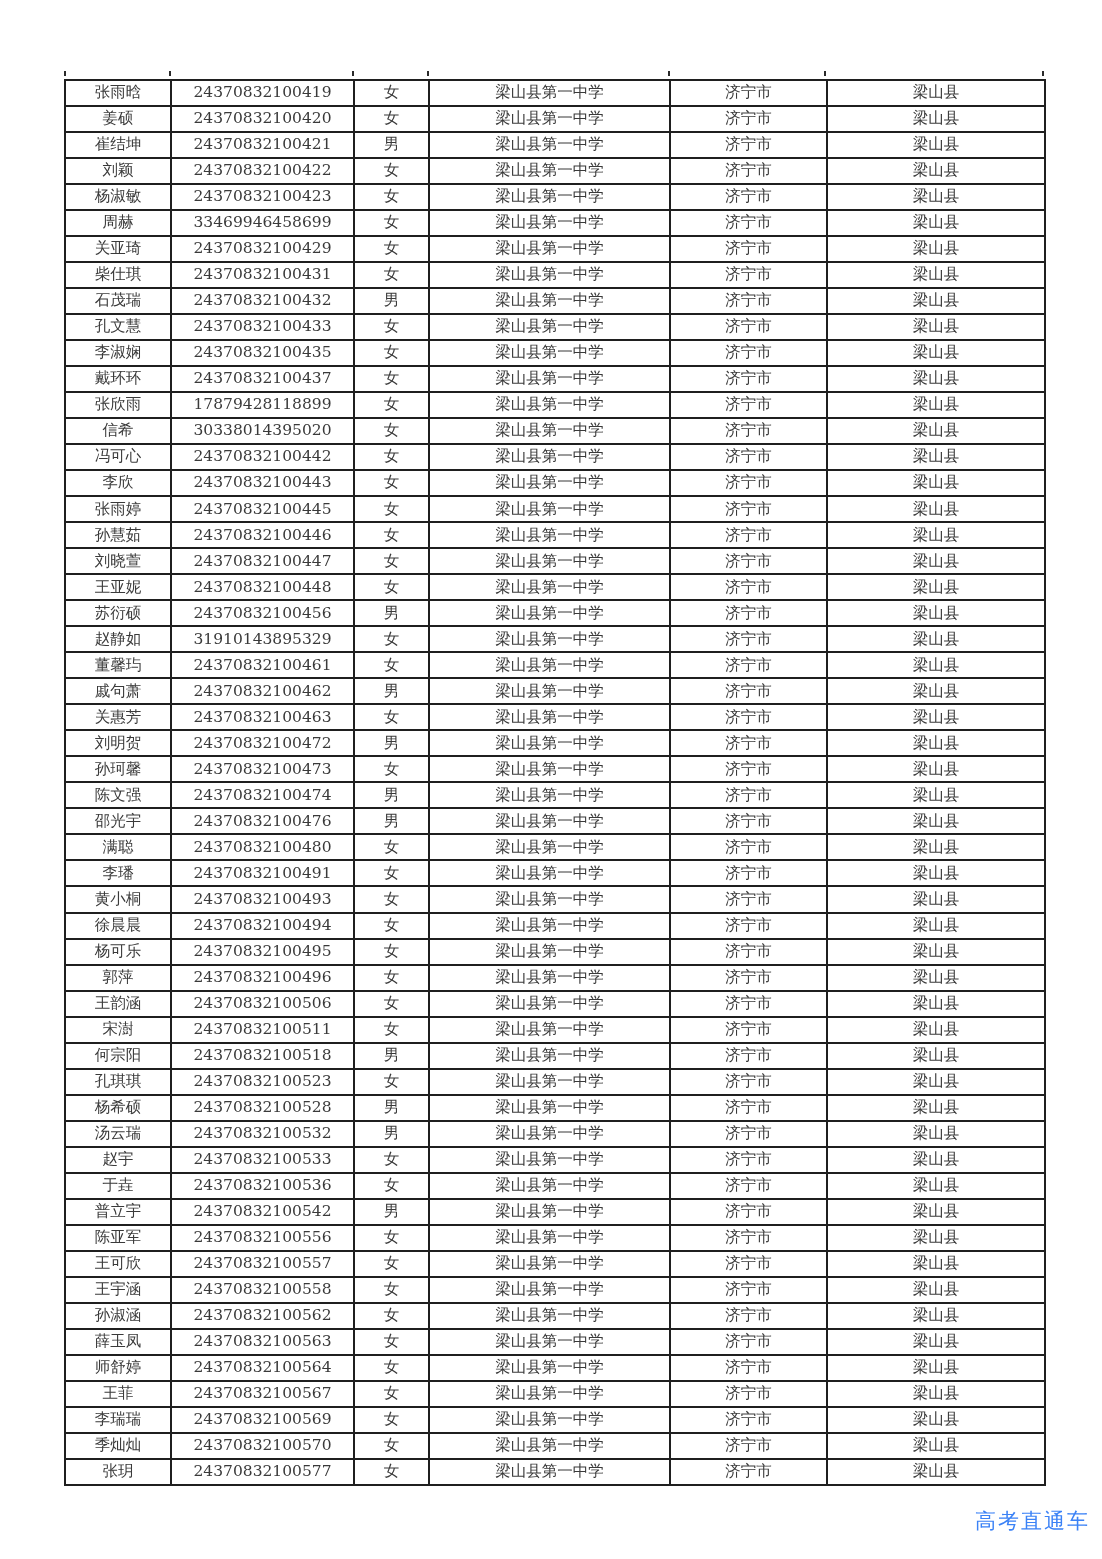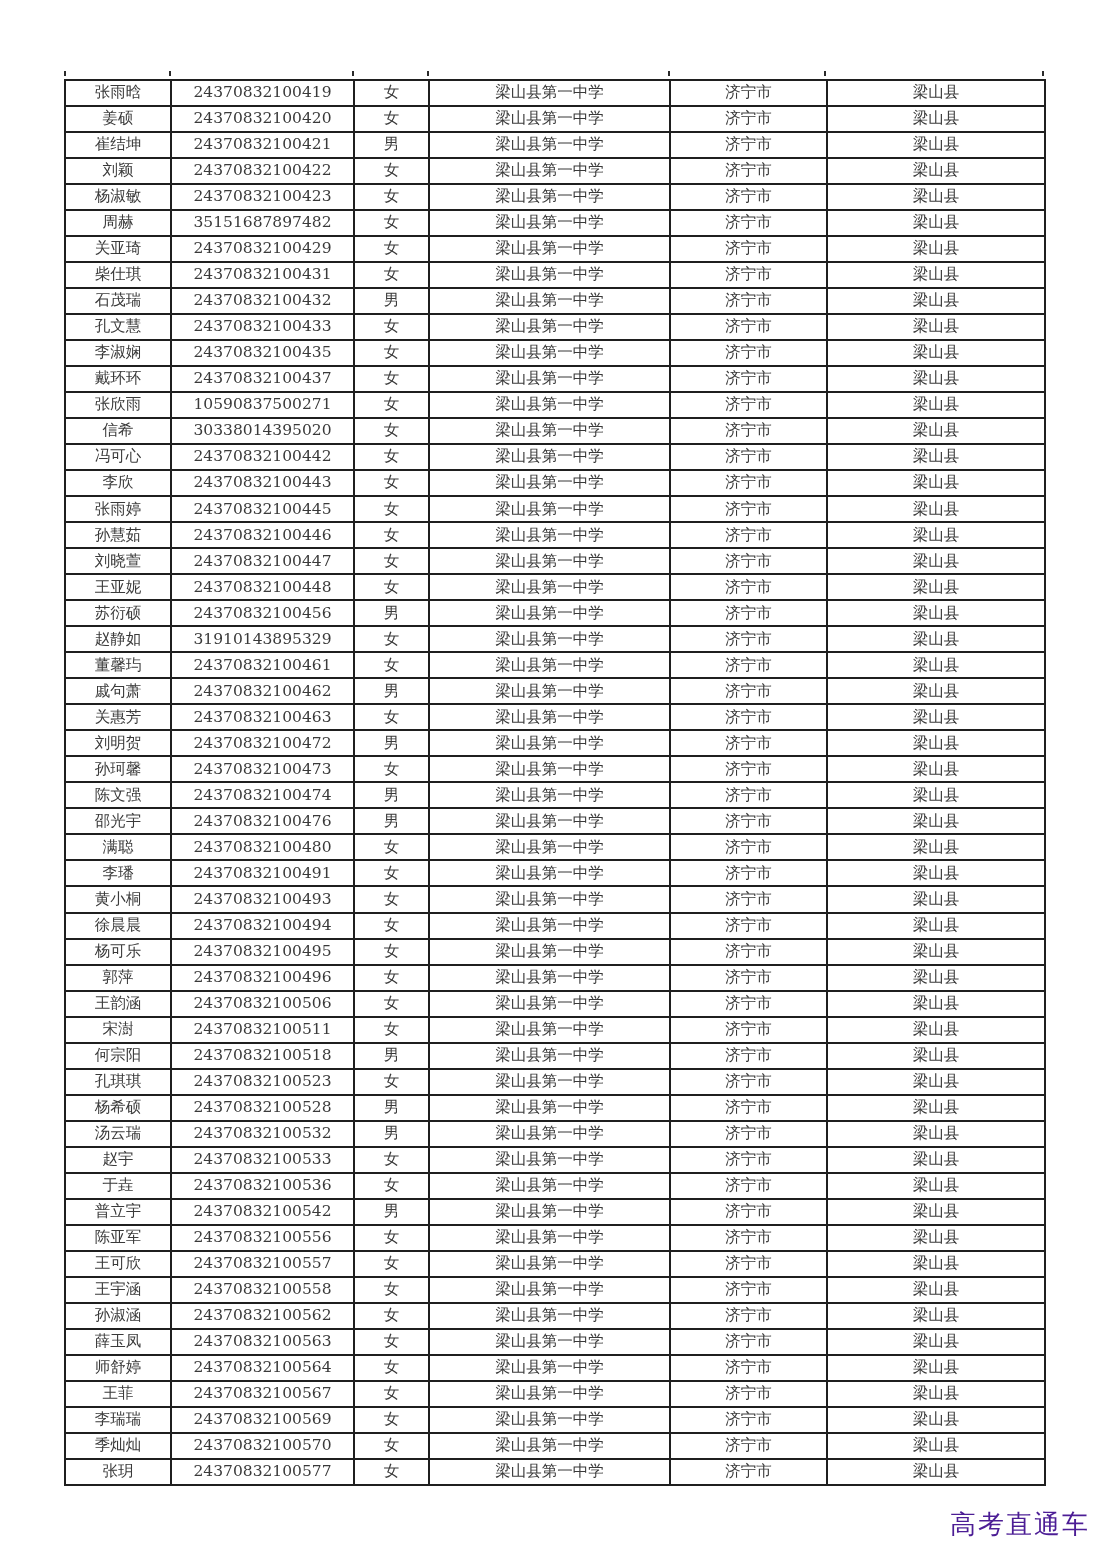--- a/index.html
+++ b/index.html
@@ -36,23 +36,23 @@
     line-height: 1;
     color: #3a3a3a;
     padding: 0;
     overflow: hidden;
     white-space: nowrap;
   }
   .watermark {
     position: absolute;
     top: 1507px;
     right: 12px;
-    font-size: 26px;
+    font-size: 21px;
     letter-spacing: 2px;
-    color: #4c1d95;
+    color: #3b82f6;
   }
 </style>
 </head>
 <body>
 
 <div class="page">
 
   <div class="stub" style="left:64px"></div>
   <div class="stub" style="left:169px"></div>
   <div class="stub" style="left:352px"></div>
@@ -106,21 +106,21 @@
         <tr>
           <td>杨淑敏</td>
           <td>24370832100423</td>
           <td>女</td>
           <td>梁山县第一中学</td>
           <td>济宁市</td>
           <td>梁山县</td>
         </tr>
         <tr>
           <td>周赫</td>
-          <td>35151687897482</td>
+          <td>33469946458699</td>
           <td>女</td>
           <td>梁山县第一中学</td>
           <td>济宁市</td>
           <td>梁山县</td>
         </tr>
         <tr>
           <td>关亚琦</td>
           <td>24370832100429</td>
           <td>女</td>
           <td>梁山县第一中学</td>
@@ -162,21 +162,21 @@
         <tr>
           <td>戴环环</td>
           <td>24370832100437</td>
           <td>女</td>
           <td>梁山县第一中学</td>
           <td>济宁市</td>
           <td>梁山县</td>
         </tr>
         <tr>
           <td>张欣雨</td>
-          <td>10590837500271</td>
+          <td>17879428118899</td>
           <td>女</td>
           <td>梁山县第一中学</td>
           <td>济宁市</td>
           <td>梁山县</td>
         </tr>
         <tr>
           <td>信希</td>
           <td>30338014395020</td>
           <td>女</td>
           <td>梁山县第一中学</td>

